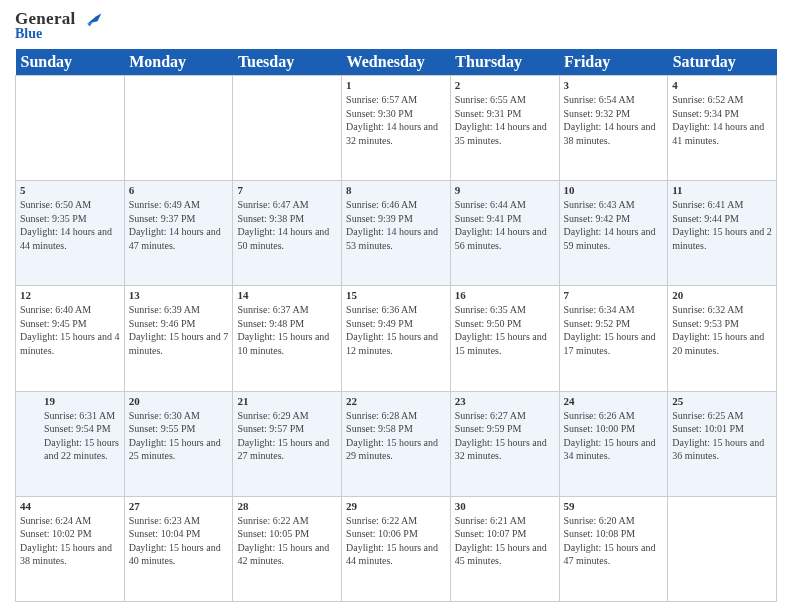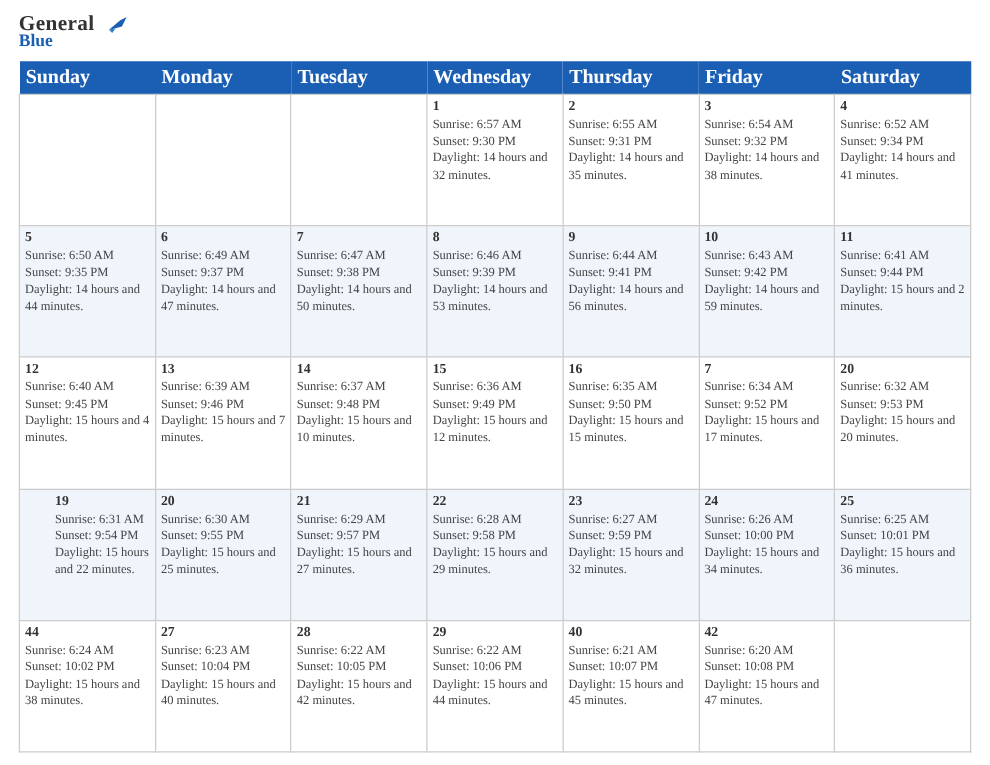--- a/index.html
+++ b/index.html
@@ -250,24 +250,24 @@
           </td>
           <td>
             <span class="day-num">28</span>
 <div class="day-info">Sunrise: 6:22 AM<br>Sunset: 10:05 PM<br>Daylight: 15 hours and 42 minutes.</div>
           </td>
           <td>
             <span class="day-num">29</span>
 <div class="day-info">Sunrise: 6:22 AM<br>Sunset: 10:06 PM<br>Daylight: 15 hours and 44 minutes.</div>
           </td>
           <td>
-            <span class="day-num">40</span>
+            <span class="day-num">30</span>
 <div class="day-info">Sunrise: 6:21 AM<br>Sunset: 10:07 PM<br>Daylight: 15 hours and 45 minutes.</div>
           </td>
           <td>
-            <span class="day-num">42</span>
+            <span class="day-num">59</span>
 <div class="day-info">Sunrise: 6:20 AM<br>Sunset: 10:08 PM<br>Daylight: 15 hours and 47 minutes.</div>
           </td>
           <td class="empty"></td>
         </tr>
       </tbody>
   </table>
 </div>
 
 </body></html>

